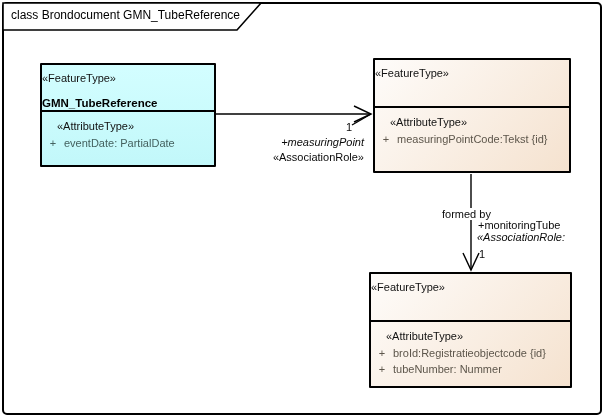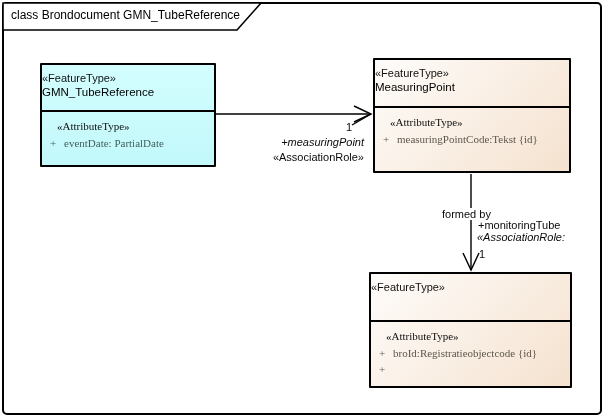--- a/index.html
+++ b/index.html
@@ -15,22 +15,22 @@
   }
   .uml-class{
     position:absolute;z-index:2;border:2px solid #000;border-radius:1px;
     box-sizing:border-box;font-size:11px;color:#000;
   }
   .uml-class .hdr{
     box-sizing:border-box;padding-top:7px;
     border-bottom:2px solid #000;
   }
   .uml-class .stereo{font-size:11px;color:#111;}
-  .uml-class .cname{font-size:11.5px;font-weight:normal;margin-top:2px;white-space:nowrap;}
-  .uml-class .attrs{padding:8px 8px 0 0;font-family:Liberation Serif, serif;}
+  .uml-class .cname{font-size:11.5px;font-weight:bold;margin-top:13px;white-space:nowrap;}
+  .uml-class .attrs{padding:8px 8px 0 0;}
   .uml-class .attrs .comp-label{padding-left:15px;color:#111;margin-bottom:4px;}
   .attr-row{display:flex;margin-top:2px;line-height:14px;white-space:nowrap;}
   .attr-row .vis{width:22px;text-align:center;flex:none;}
   .cyan-box{background:linear-gradient(180deg,#d3feff 0%,#c2f8fa 100%);}
   .cyan-box .attr-row{color:#44615f;}
   .tan-box{background:linear-gradient(133deg,#fefcfa 0%,#f5e2cf 100%);}
   .tan-box .attr-row{color:#5d564b;}
   .conn-label{
     position:absolute;z-index:3;font-size:11px;color:#0a0a0a;white-space:nowrap;
   }
@@ -70,21 +70,20 @@
     <div class="attr-row">
       <span class="vis">+</span>
       <span>eventDate: PartialDate</span>
     </div>
   </div>
 </div>
 
 <div class="uml-class tan-box" style="left:373px;top:58px;width:198px;height:115px;">
   <div class="hdr" style="height:48px;">
     <div class="stereo">«FeatureType»</div>
-    <div class="cname">MeasuringPoint</div>
   </div>
   <div class="attrs">
     <div class="comp-label">«AttributeType»</div>
     <div class="attr-row">
       <span class="vis">+</span>
       <span>measuringPointCode:Tekst {id}</span>
     </div>
   </div>
 </div>
 
@@ -93,20 +92,21 @@
     <div class="stereo">«FeatureType»</div>
   </div>
   <div class="attrs">
     <div class="comp-label">«AttributeType»</div>
     <div class="attr-row">
       <span class="vis">+</span>
       <span>broId:Registratieobjectcode {id}</span>
     </div>
     <div class="attr-row">
       <span class="vis">+</span>
+      <span>tubeNumber: Nummer</span>
     </div>
   </div>
 </div>
 
 <div class="conn-label right-align" style="left:332px;top:121px;width:20px;">1</div>
 <div class="conn-label right-align" style="left:244px;top:136px;width:120px;font-style:italic;">+measuringPoint</div>
 <div class="conn-label right-align" style="left:230px;top:151px;width:134px;">«AssociationRole»</div>
 
 <div class="conn-label name-label" style="left:440px;top:192px;margin-top:16px;">formed by</div>
 <div class="conn-label" style="left:478px;top:219px;">+monitoringTube</div>

